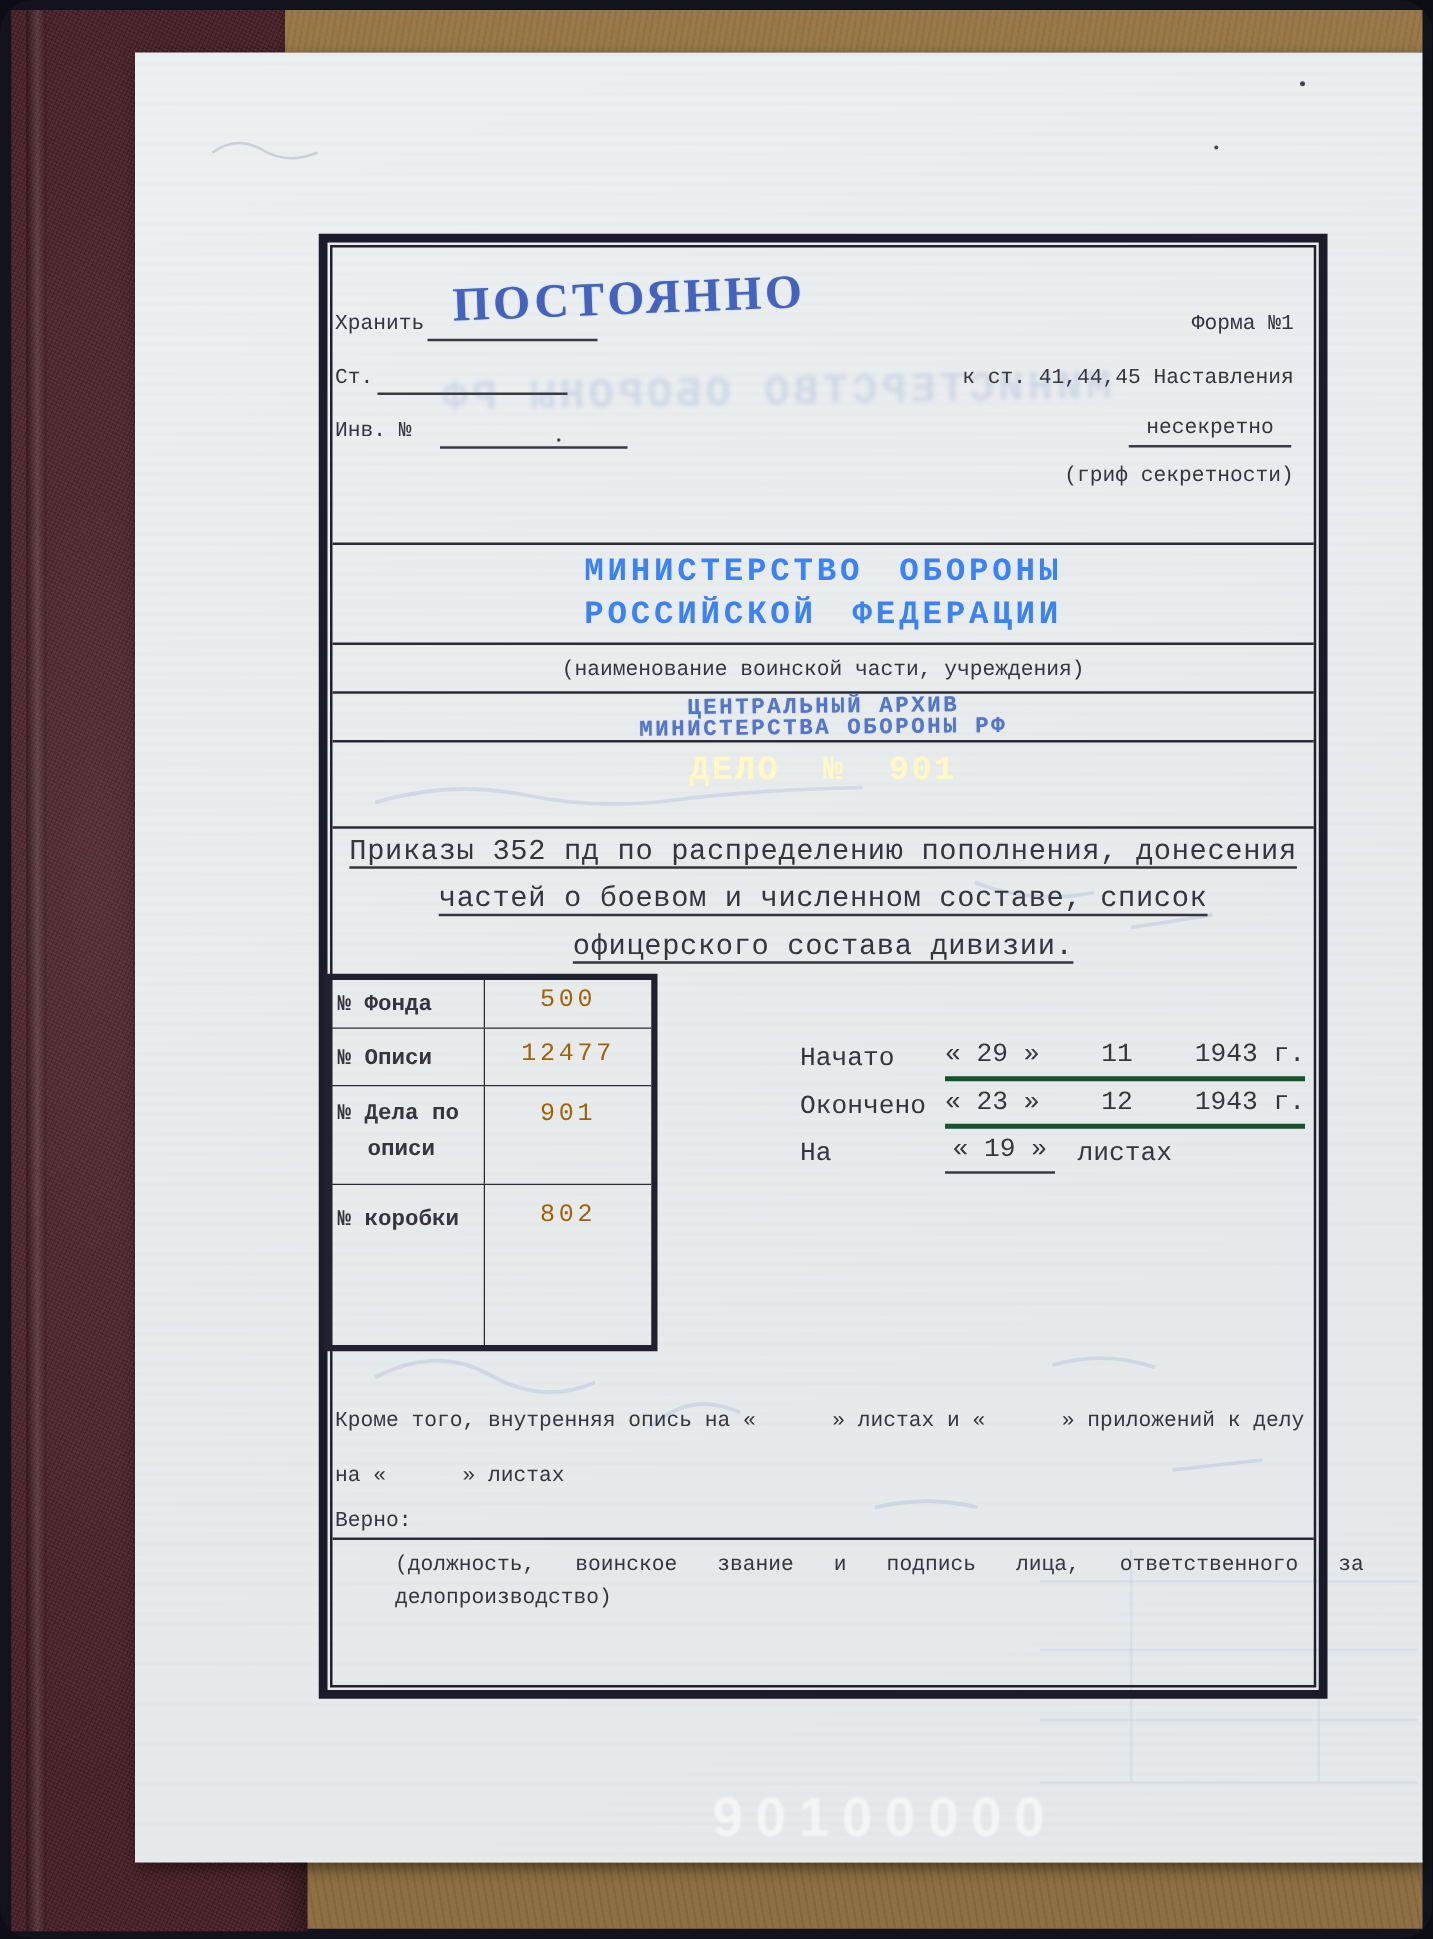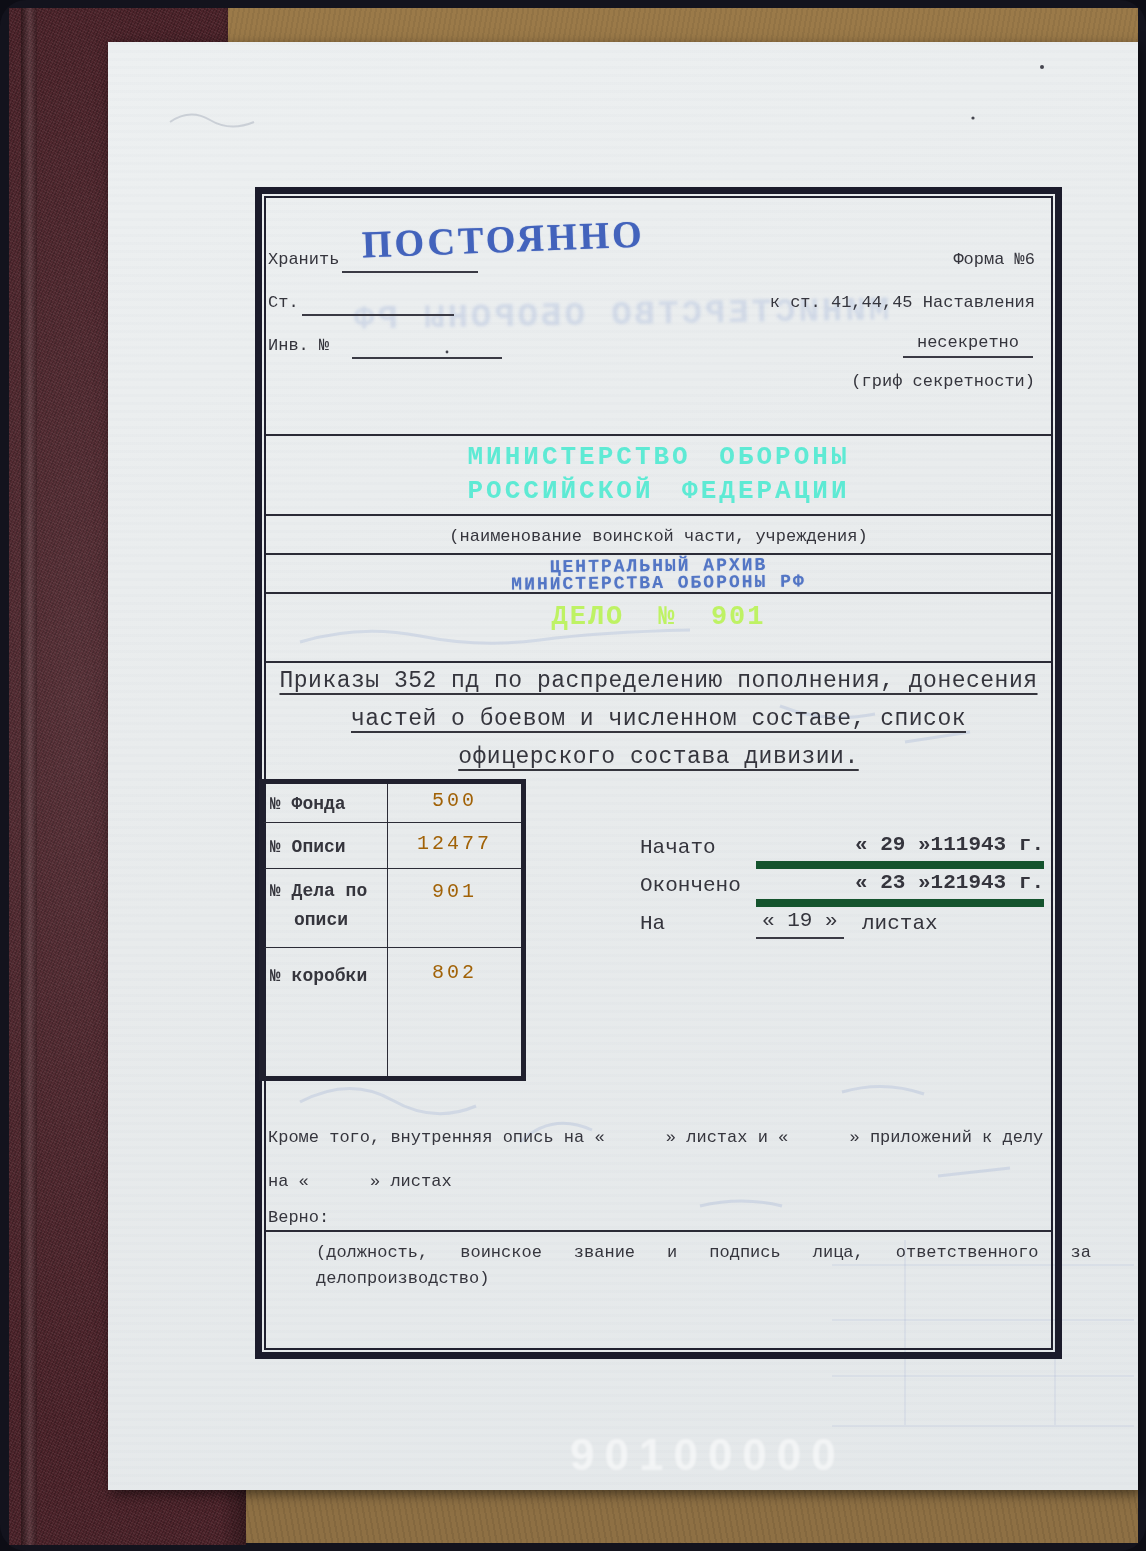--- a/index.html
+++ b/index.html
@@ -37,38 +37,38 @@
   .t{white-space:pre;line-height:1.15;}
   .right{text-align:right;}
   .center{left:262px;width:793px;text-align:center;}
   .uline{border-bottom:2px solid #3a3a44;}
   .blank{border-bottom:2px solid #3a3a44;height:0;}
 
   .stamp-keep{font-family:"Liberation Serif","DejaVu Serif",serif;font-weight:bold;font-size:38px;
     letter-spacing:3px;color:#3558b8;transform:rotate(-2.2deg);opacity:.92;text-shadow:0 0 1px rgba(53,88,184,.65);}
   .archive-stamp{font-weight:bold;font-size:18px;letter-spacing:2px;color:#3f66c0;opacity:.88;
     transform:rotate(-.6deg);text-shadow:0 0 1px rgba(63,102,192,.5);line-height:1.0;}
-  .ministry{font-weight:bold;font-size:26px;letter-spacing:3px;word-spacing:10px;color:#5eead4;}
-  .delo{font-weight:bold;font-size:27px;letter-spacing:2px;word-spacing:16px;color:#bef264;}
+  .ministry{font-weight:bold;font-size:26px;letter-spacing:3px;word-spacing:10px;color:#3b82f6;}
+  .delo{font-weight:bold;font-size:27px;letter-spacing:2px;word-spacing:16px;color:#fef9c3;}
   .title-line{font-size:23px;letter-spacing:.5px;text-decoration:underline;
     text-underline-offset:6px;text-decoration-thickness:1.5px;}
 
   
   .arch-table{left:259px;top:779px;width:267px;height:302px;border:5px solid #20202e;box-sizing:border-box;
     display:flex;flex-direction:column;}
   .arch-row{display:flex;border-bottom:1.5px solid #2b2b36;flex:0 0 auto;}
   .arch-row:last-child{border-bottom:none;flex:1 1 auto;}
   .cell-label{width:124px;border-right:1.5px solid #2b2b36;font-weight:bold;font-size:18px;
     padding:8px 2px 0 30px;text-indent:-24px;box-sizing:border-box;line-height:1.6;}
   .cell-value{flex:1;text-align:center;font-size:20px;letter-spacing:3px;color:#a16207;padding-top:8px;}
 
   
   .date-label{font-size:21px;}
-  .date-line{left:756px;width:288px;border-bottom:8px solid #14532d;display:flex;
-    justify-content:flex-end;font-size:21px;padding-bottom:4px;font-weight:bold;}
+  .date-line{left:756px;width:288px;border-bottom:4px solid #14532d;display:flex;
+    justify-content:space-between;font-size:21px;padding-bottom:4px;}
 
   
   .small{font-size:17px;}
   .justify{white-space:normal;text-align:justify;line-height:1.5;}
 
   
   .ghost-title{font-weight:bold;font-size:34px;letter-spacing:3px;color:rgba(105,135,200,.20);
     transform:scaleX(-1) rotate(1deg);filter:blur(1.5px);white-space:pre;}
   .watermark{font-family:"Liberation Sans","DejaVu Sans",sans-serif;font-weight:bold;font-size:44px;
     letter-spacing:10px;color:rgba(255,255,255,.55);filter:blur(1px);}
@@ -114,21 +114,21 @@
       <circle cx="447" cy="352" r="1.4"></circle>
     </g>
   </svg>
 
   <div class="abs form-box"></div>
 
   <div class="abs t" style="left:268px;top:250px;font-size:17px;">Хранить</div>
   <div class="abs blank" style="left:342px;top:271px;width:136px;"></div>
   <div class="abs t stamp-keep" style="left:362px;top:218px;">ПОСТОЯННО</div>
 
-  <div class="abs t right" style="right:111px;top:250px;font-size:17px;">Форма №6</div>
+  <div class="abs t right" style="right:111px;top:250px;font-size:17px;">Форма №1</div>
 
   <div class="abs t" style="left:268px;top:293px;font-size:17px;">Ст.</div>
   <div class="abs blank" style="left:302px;top:314px;width:152px;"></div>
   <div class="abs t right" style="right:111px;top:293px;font-size:17px;">к ст. 41,44,45 Наставления</div>
 
   <div class="abs t" style="left:268px;top:336px;font-size:17px;">Инв. №</div>
   <div class="abs blank" style="left:352px;top:357px;width:150px;"></div>
   <div class="abs t uline" style="right:113px;top:333px;font-size:17px;padding:0 14px 3px;">несекретно</div>
   <div class="abs t right" style="right:111px;top:372px;font-size:17px;">(гриф секретности)</div>
 

